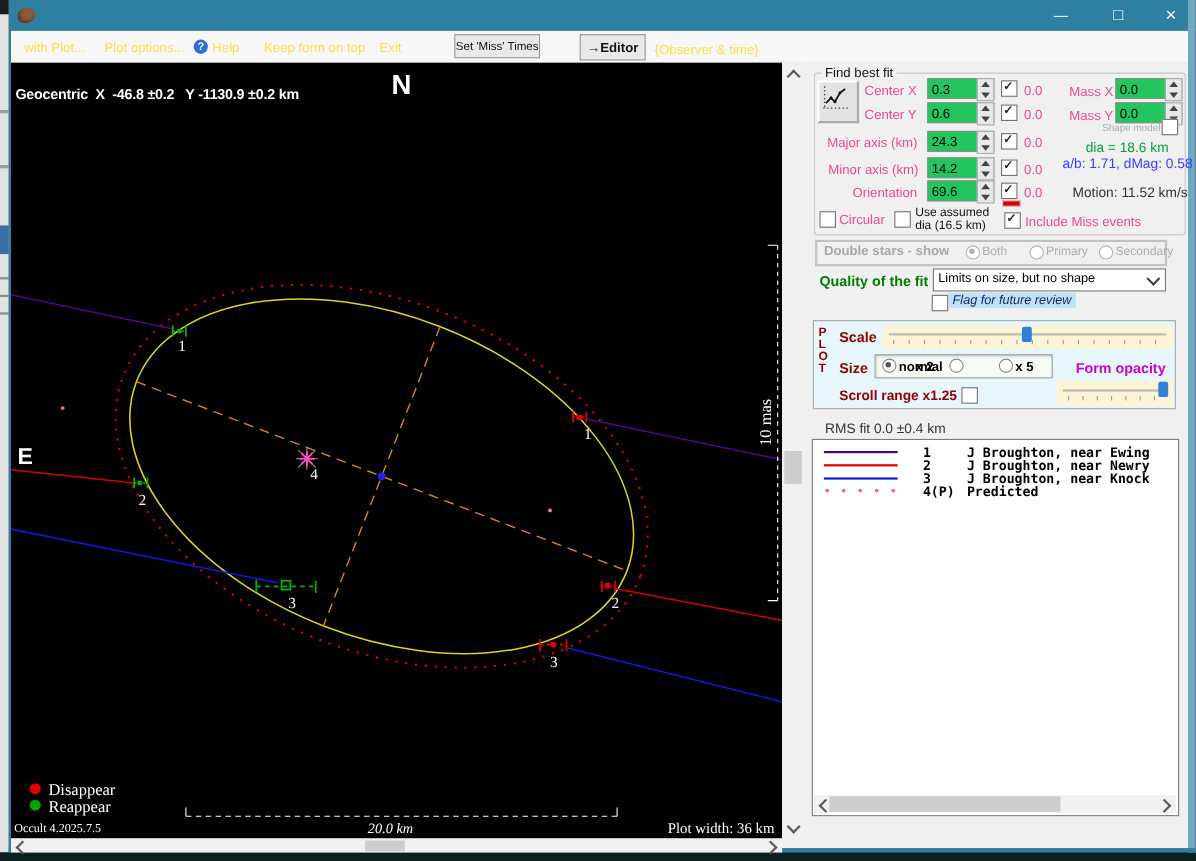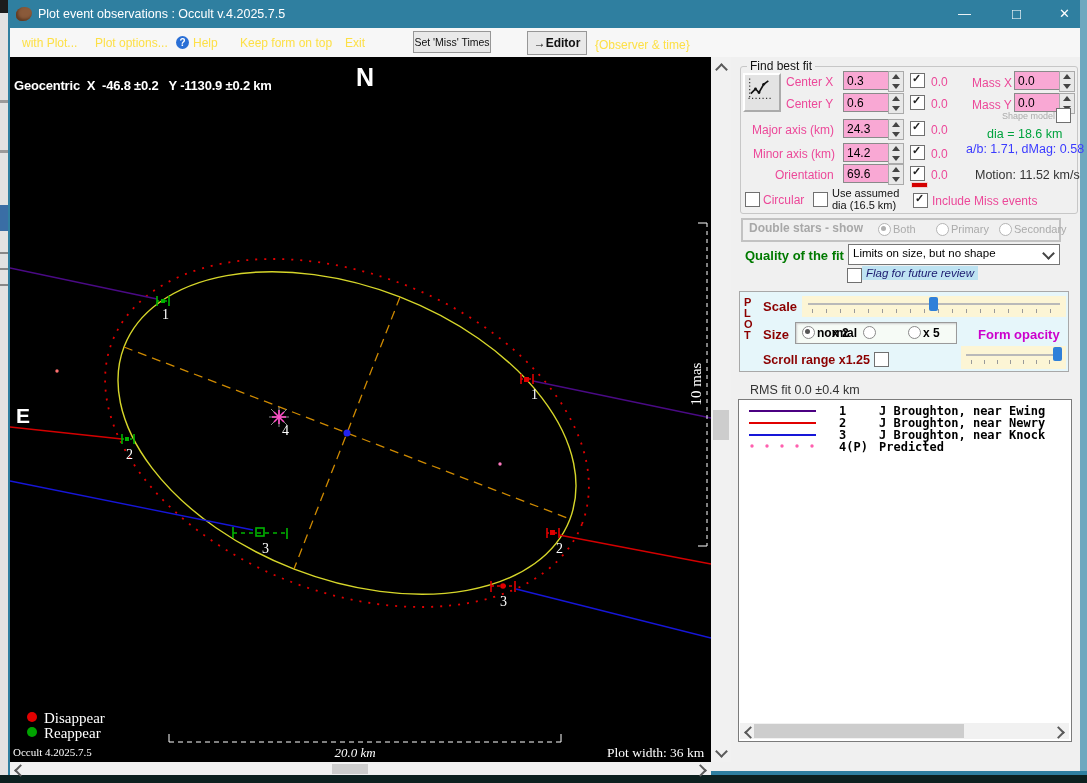--- a/index.html
+++ b/index.html
@@ -31,21 +31,21 @@
   
   .sb{background:#f1f1f1;}
   .thumb{background:#cdcdcd;}
   .chev{position:absolute;width:7px;height:7px;border-left:2px solid #5a5a5a;border-top:2px solid #5a5a5a;}
   .chev-up{transform:rotate(45deg);} .chev-down{transform:rotate(225deg);}
   .chev-left{transform:rotate(-45deg);} .chev-right{transform:rotate(135deg);}
   
   .grp{border:1px solid #c7c7c7;border-radius:3px;}
   .grp-label{background:#f0f0f0;padding:0 3px;font-size:12px;color:#111;}
   .lbl{font-size:12px;color:#ec4899;white-space:nowrap;}
-  .numbox{background:#f9a8d4;border:1px solid #8a8a8a;font-size:12px;color:#000;padding:1px 14px 1px 3px;
+  .numbox{background:#22c55e;border:1px solid #8a8a8a;font-size:12px;color:#000;padding:1px 14px 1px 3px;
     font-family:"Liberation Sans",sans-serif;}
   .spin{position:absolute;width:14px;border:1px solid #aaa;background:#e8e8e8;}
   .tri-up,.tri-down{position:absolute;left:3px;width:0;height:0;border-left:4px solid transparent;border-right:4px solid transparent;}
   .tri-up{border-bottom:5px solid #444;top:2px;}
   .tri-down{border-top:5px solid #444;bottom:2px;}
   .cb{position:absolute;width:13px;height:13px;background:#fff;border:1px solid #707070;}
   .cb.checked::after{content:"✓";position:absolute;left:1px;top:-2px;font-size:11px;color:#222;font-weight:bold;}
   .radio{position:absolute;width:11px;height:11px;border-radius:50%;background:#fff;border:1px solid #8a8a8a;}
   .radio.sel::after{content:"";position:absolute;left:2px;top:2px;width:5px;height:5px;border-radius:50%;background:#555;}
   .radio.gray{border-color:#b5b5b5;}
@@ -73,21 +73,20 @@
     <div class="frag" style="top:205px;height:26px;background:#3a6ea5;"></div>
     <div class="frag" style="top:252px;height:2px;background:#888;"></div>
     <div class="frag" style="top:268px;height:2px;background:#888;"></div>
     <div class="frag" style="top:284px;height:2px;background:#888;"></div>
   </div>
 
   <div class="abs" style="left:0;top:775px;width:1087px;height:8px;background:#0c201f;"></div>
 
   <div class="abs" id="titlebar">
     <div class="abs" style="left:8px;top:7px;width:16px;height:14px;background:#8a5a3a;border-radius:55% 45% 60% 40%;box-shadow:inset 2px -2px 3px #5e3a22;"></div>
-    <div class="abs" id="title-text">Plot event observations : Occult v.4.2025.7.5</div>
     <div class="abs wctl" style="left:934px;">—</div>
     <div class="abs wctl" style="left:986px;font-size:15px;">□</div>
     <div class="abs wctl" style="left:1034px;">✕</div>
   </div>
   <div class="abs" id="win-right-border"></div>
   <div class="abs" id="win-left-border"></div>
   <div class="abs" id="win-bottom-border"></div>
 
   <div class="abs" id="menubar"></div>
   <div class="abs menu-item" style="left:22px;">with Plot...</div>

